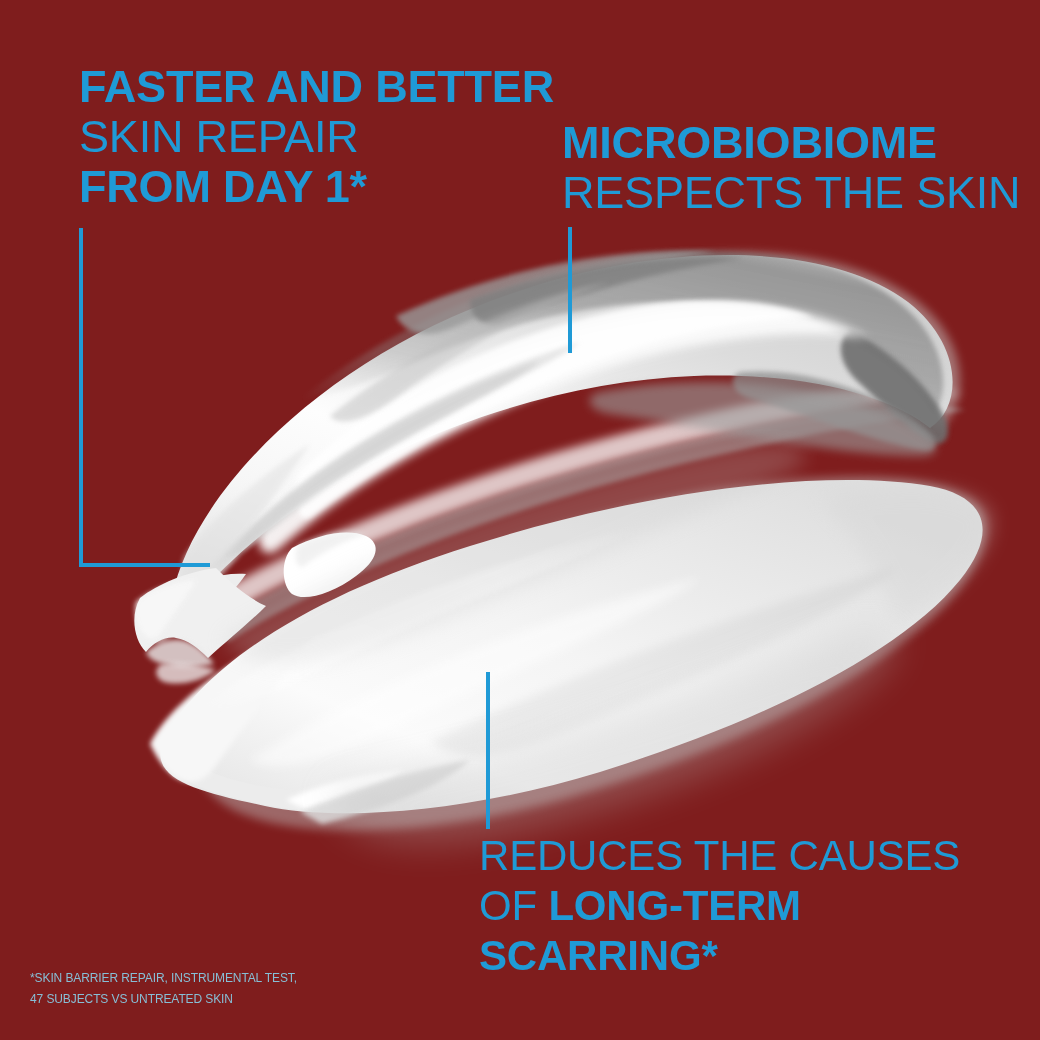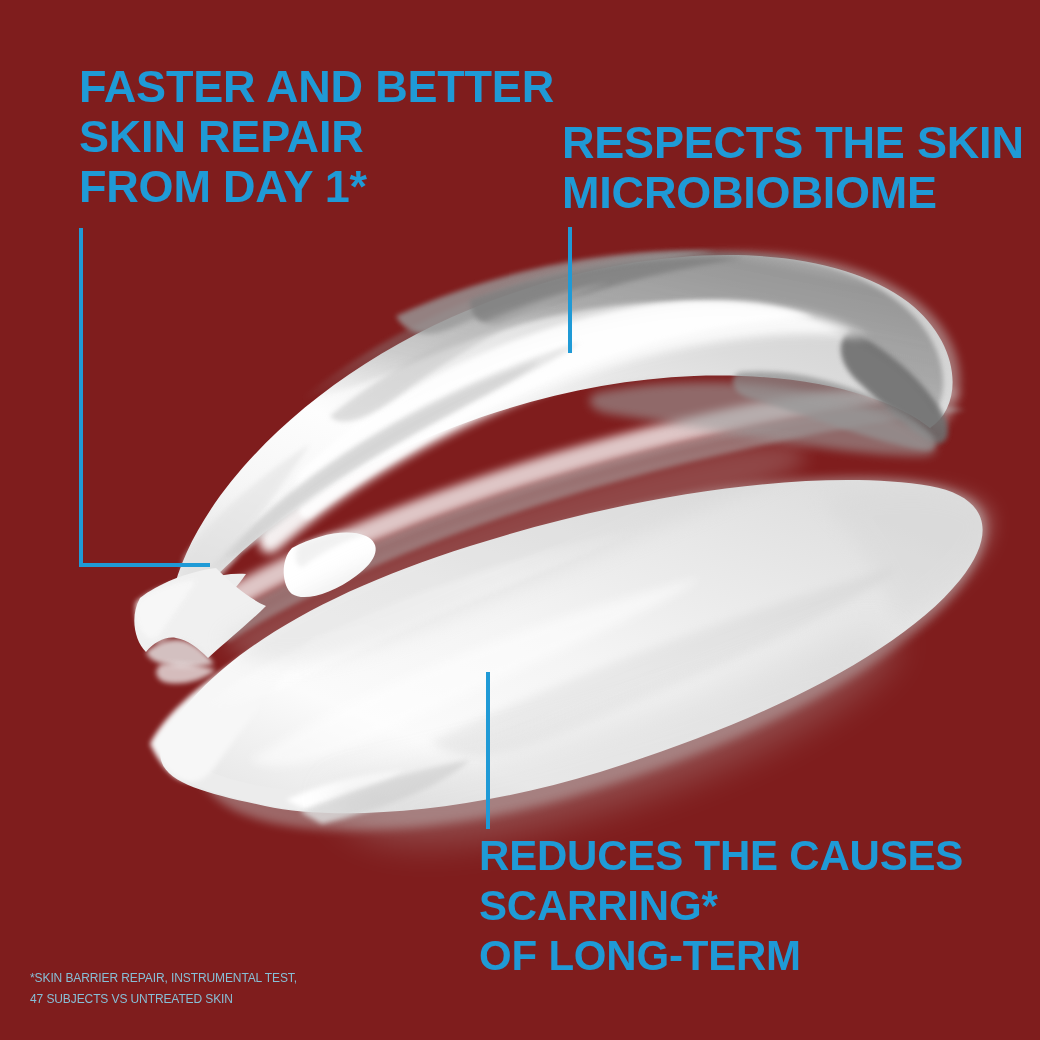--- a/index.html
+++ b/index.html
@@ -43,21 +43,21 @@
   
   .headline {
     position: absolute;
     color: #1f9ad6;
     line-height: 50px;
     letter-spacing: -0.2px;
     white-space: nowrap;
   }
   .headline .ln { display: block; }
   .bold   { font-weight: 700; }
-  .light  { font-weight: 700; }
+  .light  { font-weight: 400; }
 
   #claim-repair {
     left: 79px;
     top: 62px;
     font-size: 45px;
   }
   #claim-microbiome {
     left: 562px;
     top: 118px;
     font-size: 45px;
@@ -251,28 +251,28 @@
   <div class="leader leader-v" id="leader-microbiome"></div>
   <div class="leader leader-v" id="leader-scarring"></div>
 
   <div class="headline" id="claim-repair">
     <span class="ln bold">FASTER AND BETTER</span>
     <span class="ln light">SKIN REPAIR</span>
     <span class="ln bold">FROM DAY 1*</span>
   </div>
 
   <div class="headline" id="claim-microbiome">
+    <span class="ln bold">MICROBIOBIOME</span>
     <span class="ln light">RESPECTS THE SKIN</span>
-    <span class="ln bold">MICROBIOBIOME</span>
   </div>
 
   <div class="headline" id="claim-scarring">
     <span class="ln light">REDUCES THE CAUSES</span>
+    <span class="ln"><span class="light">OF </span><span class="bold">LONG-TERM</span></span>
     <span class="ln bold">SCARRING*</span>
-    <span class="ln"><span class="light">OF </span><span class="bold">LONG-TERM</span></span>
   </div>
 
   <div id="footnote">
     <span class="ln">*SKIN BARRIER REPAIR, INSTRUMENTAL TEST,</span>
     <span class="ln">47 SUBJECTS VS UNTREATED SKIN</span>
   </div>
 
 </div>
 
 </body></html>

